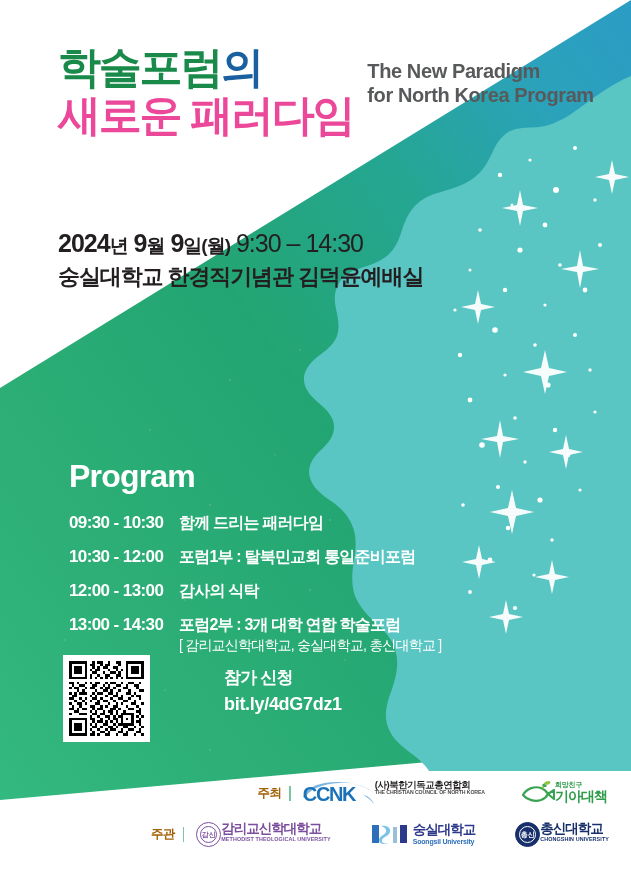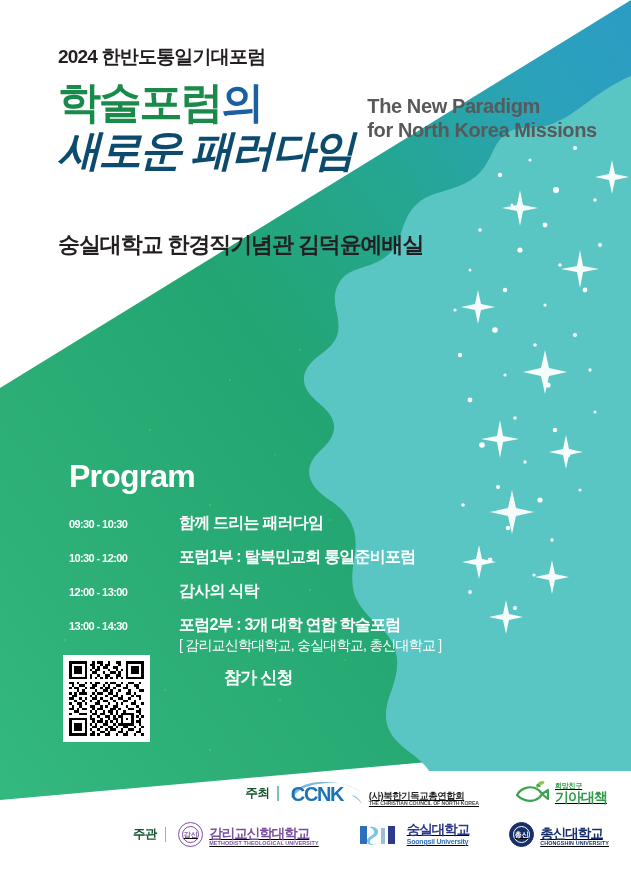--- a/index.html
+++ b/index.html
@@ -26,21 +26,21 @@
   }
   .title-row{display:flex;align-items:flex-start;gap:14px;}
   .title-main{margin:0;line-height:0.98;}
   .t-line{
     display:block;
     font-size:43px;font-weight:800;letter-spacing:-2.2px;
     white-space:nowrap;
   }
   .t-green{color:#1a8a4b;}
   .t-blue{color:#1a5fa0;}
-  .t-line2{color:#0c4a6e;margin-top:6px;font-style:italic;}
+  .t-line2{color:#ec4899;margin-top:6px;}
   .title-en{
     margin-top:13px;
     font-size:20px;font-weight:700;color:#58595b;
     line-height:1.22;letter-spacing:-0.4px;white-space:nowrap;
   }
   .title-en span{display:block;}
 
   
   .meta{position:absolute;left:58px;top:228px;}
   .meta-date{
@@ -59,21 +59,21 @@
   
   .program{position:absolute;left:69px;top:434px;color:#fff;margin-top:24px;}
   .program-head{
     font-size:32px;font-weight:700;letter-spacing:-0.8px;
     margin:0 0 18px 0;color:#ffffff;
   }
   .prog-list{list-style:none;margin:0;padding:0;}
   .prog-row{display:flex;align-items:baseline;margin-bottom:13px;}
   .prog-time{
     width:110px;flex:0 0 110px;
-    font-size:11px;font-weight:700;letter-spacing:-0.6px;
+    font-size:17px;font-weight:700;letter-spacing:-0.6px;
     color:#ffffff;white-space:nowrap;
   }
   .prog-desc{
     font-size:16px;font-weight:600;letter-spacing:-0.8px;
     color:#ffffff;white-space:nowrap;
   }
   .prog-sub{
     margin-top:5px;
     font-size:14px;font-weight:500;letter-spacing:-0.8px;color:#ffffff;
     white-space:nowrap;
@@ -90,27 +90,27 @@
   .signup-label{font-size:17px;font-weight:600;letter-spacing:-0.8px;line-height:1.5;}
   .signup-url{font-size:18px;font-weight:600;letter-spacing:-0.3px;line-height:1.5;}
 
   
   .sponsor-row{
     position:absolute;display:flex;align-items:center;
   }
   .row-host{right:24px;top:780px;gap:10px;}
   .row-org{right:22px;top:822px;gap:12px;}
   .row-tag{
-    font-size:12.5px;font-weight:700;color:#14532d;letter-spacing:-0.6px;
+    font-size:12.5px;font-weight:700;color:#a16207;letter-spacing:-0.6px;
     display:flex;align-items:center;gap:8px;white-space:nowrap;
   }
   .row-tag .divider{
     display:inline-block;width:1.5px;height:15px;background:#7cc5a4;
   }
-  .logo-unit{display:flex;align-items:flex-end;gap:6px;white-space:nowrap;text-decoration:underline;}
+  .logo-unit{display:flex;align-items:flex-start;white-space:nowrap;}
   .logo-gap{width:16px;}
 
   
   .ccnk-mark{position:relative;width:74px;height:26px;}
   .ccnk-swoosh{position:absolute;left:0;top:0;}
   .ccnk-txt{
     position:absolute;left:2px;top:3px;
     font-size:20px;font-weight:800;color:#1b72b8;letter-spacing:-1.4px;
     font-family:"Liberation Sans",sans-serif;
   }
@@ -473,34 +473,34 @@
         <circle cx="498" cy="640" r="2.4"></circle>
           <circle cx="466" cy="655" r="2"></circle>
         <circle cx="505" cy="655" r="1.8"></circle>
           <circle cx="443" cy="660" r="1.8"></circle>
         <ellipse cx="472" cy="690" rx="14" ry="7"></ellipse>
       </g>
     </svg>
   </div>
 
   <div class="header">
-    <div class="kicker">2024 한반도통일기대포럼</div>
     <div class="title-row">
       <div class="title-main">
         <span class="t-line"><span class="t-green">학술포럼</span><span class="t-blue">의</span></span>
         <span class="t-line t-line2">새로운 패러다임</span>
       </div>
       <div class="title-en">
         <span>The New Paradigm</span>
-        <span>for North Korea Missions</span>
+        <span>for North Korea Program</span>
       </div>
     </div>
   </div>
 
   <div class="meta">
+    <div class="meta-date"><b>2024</b><span class="sm">년</span> <b>9</b><span class="sm">월</span> <b>9</b><span class="sm">일(월)</span> <span class="tm">9:30 – 14:30</span></div>
     <div class="meta-venue">숭실대학교 한경직기념관 김덕윤예배실</div>
   </div>
 
   <div class="program">
     <div class="program-head">Program</div>
     <ul class="prog-list">
       <li class="prog-row">
         <span class="prog-time">09:30 - 10:30</span>
         <span class="prog-desc">함께 드리는 패러다임</span>
       </li>
@@ -747,20 +747,21 @@
           <rect x="14" y="28" width="2" height="1"></rect>
             <rect x="18" y="28" width="1" height="1"></rect>
           <rect x="21" y="28" width="2" height="1"></rect>
             <rect x="25" y="28" width="1" height="1"></rect>
           <rect x="28" y="28" width="1" height="1"></rect>
         </g>
       </svg>
     </div>
     <div class="signup-text">
       <div class="signup-label">참가 신청</div>
+      <div class="signup-url">bit.ly/4dG7dz1</div>
     </div>
   </div>
 
   <div class="sponsor-row row-host">
     <span class="row-tag">
       <span>주최</span>
       <span class="divider"></span>
     </span>
 
     <span class="logo-unit">

